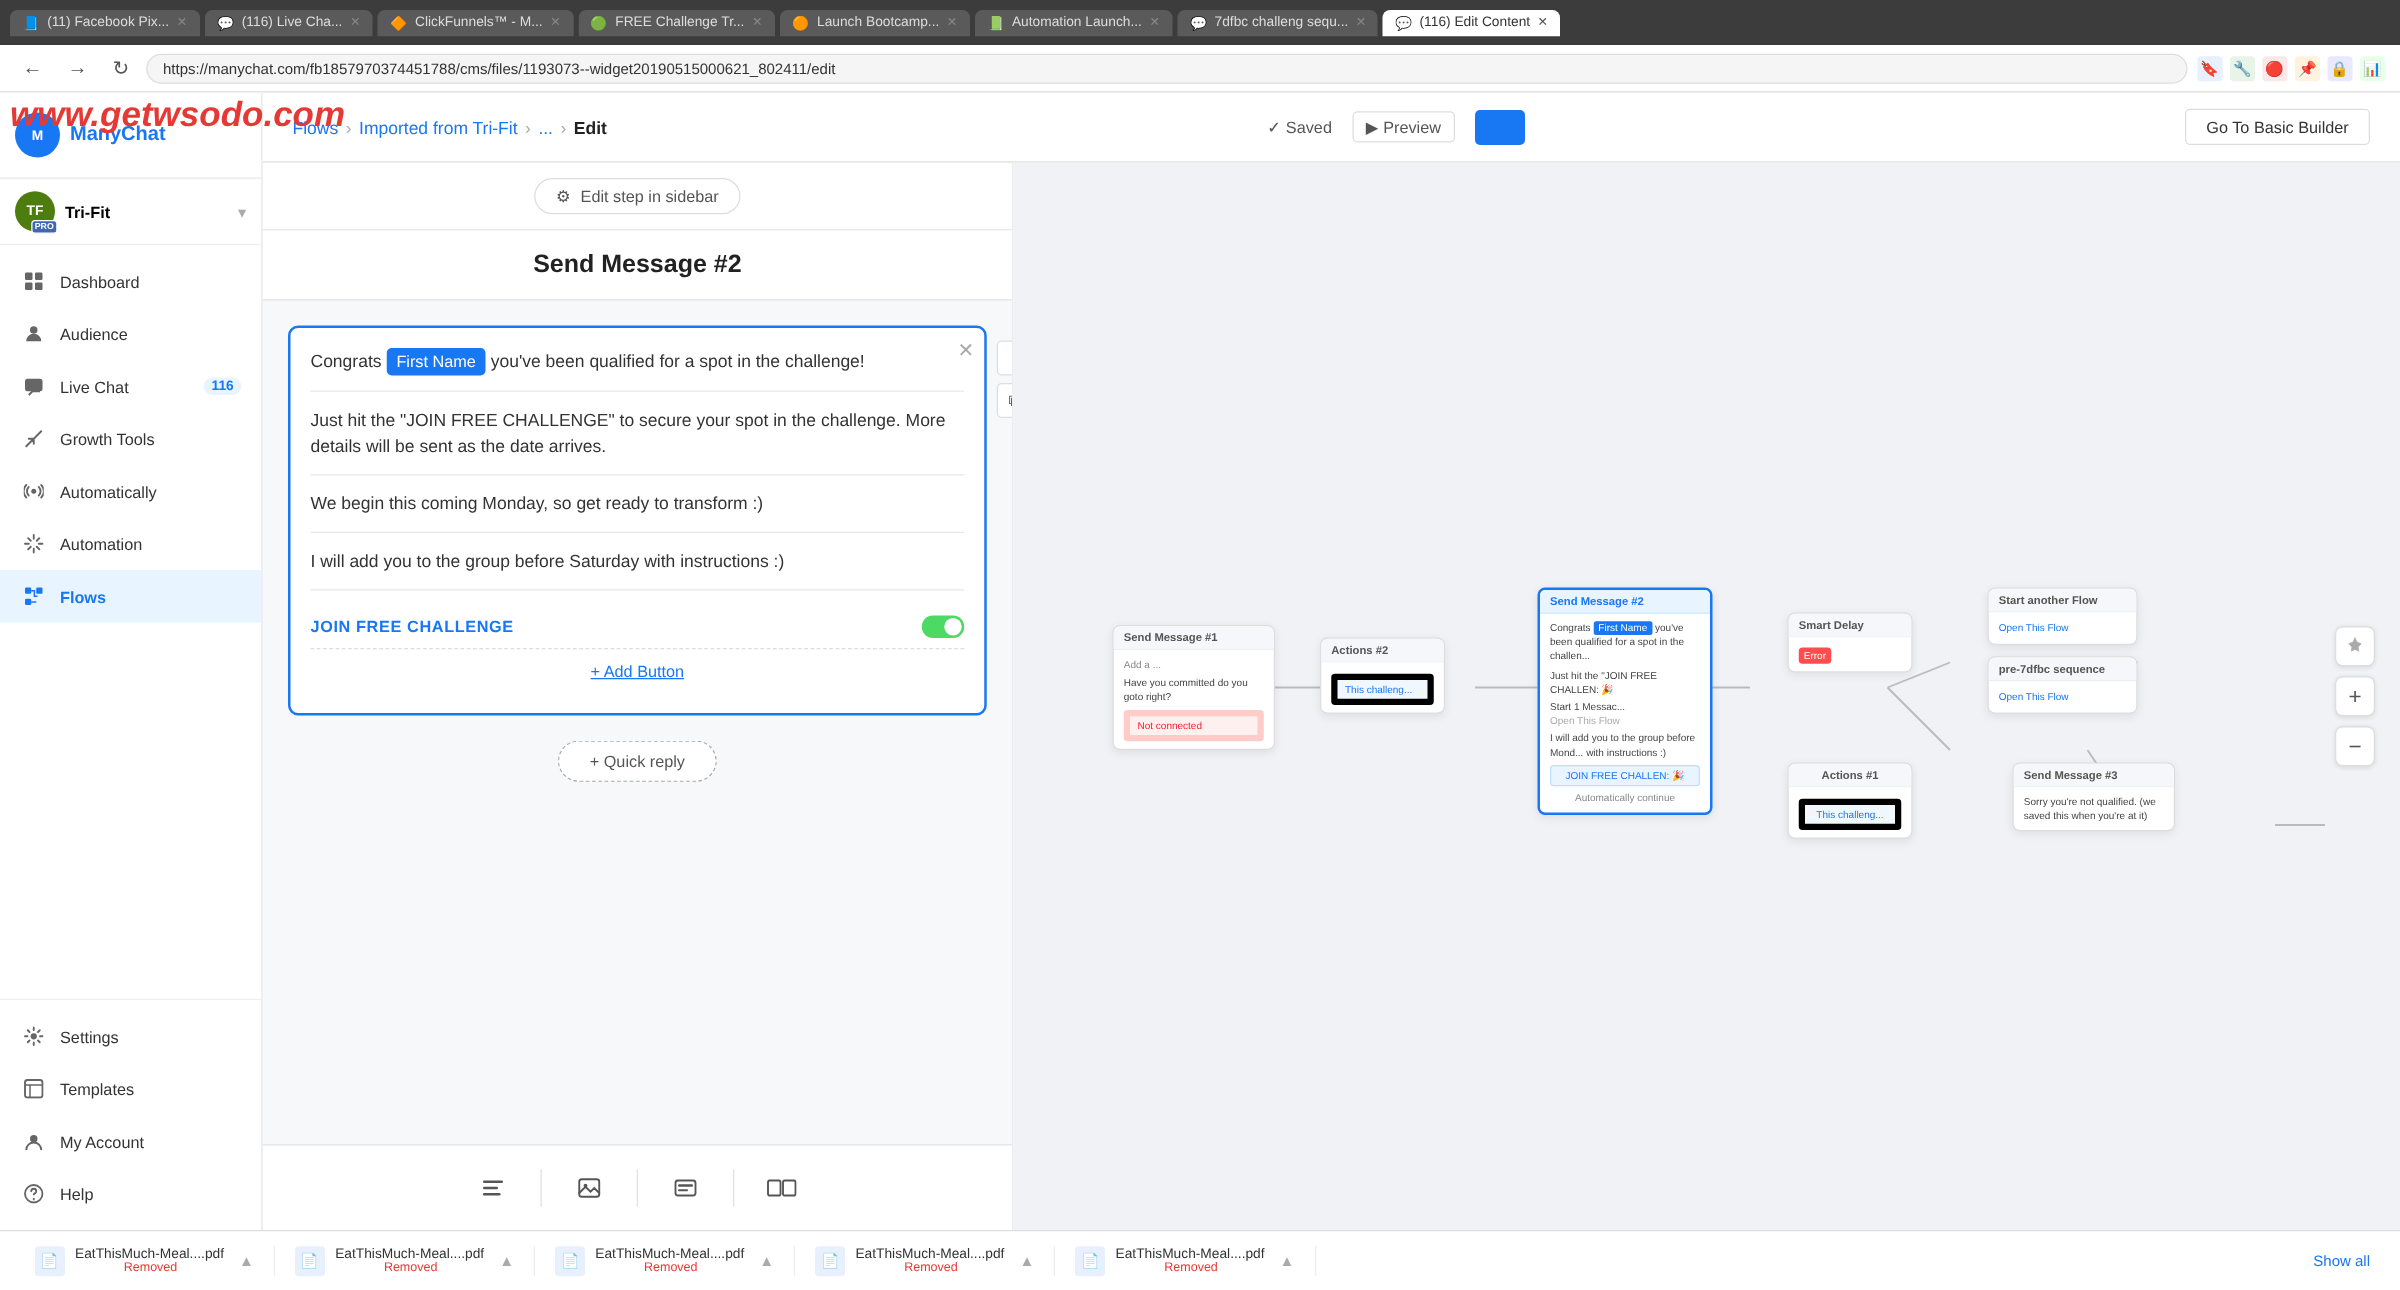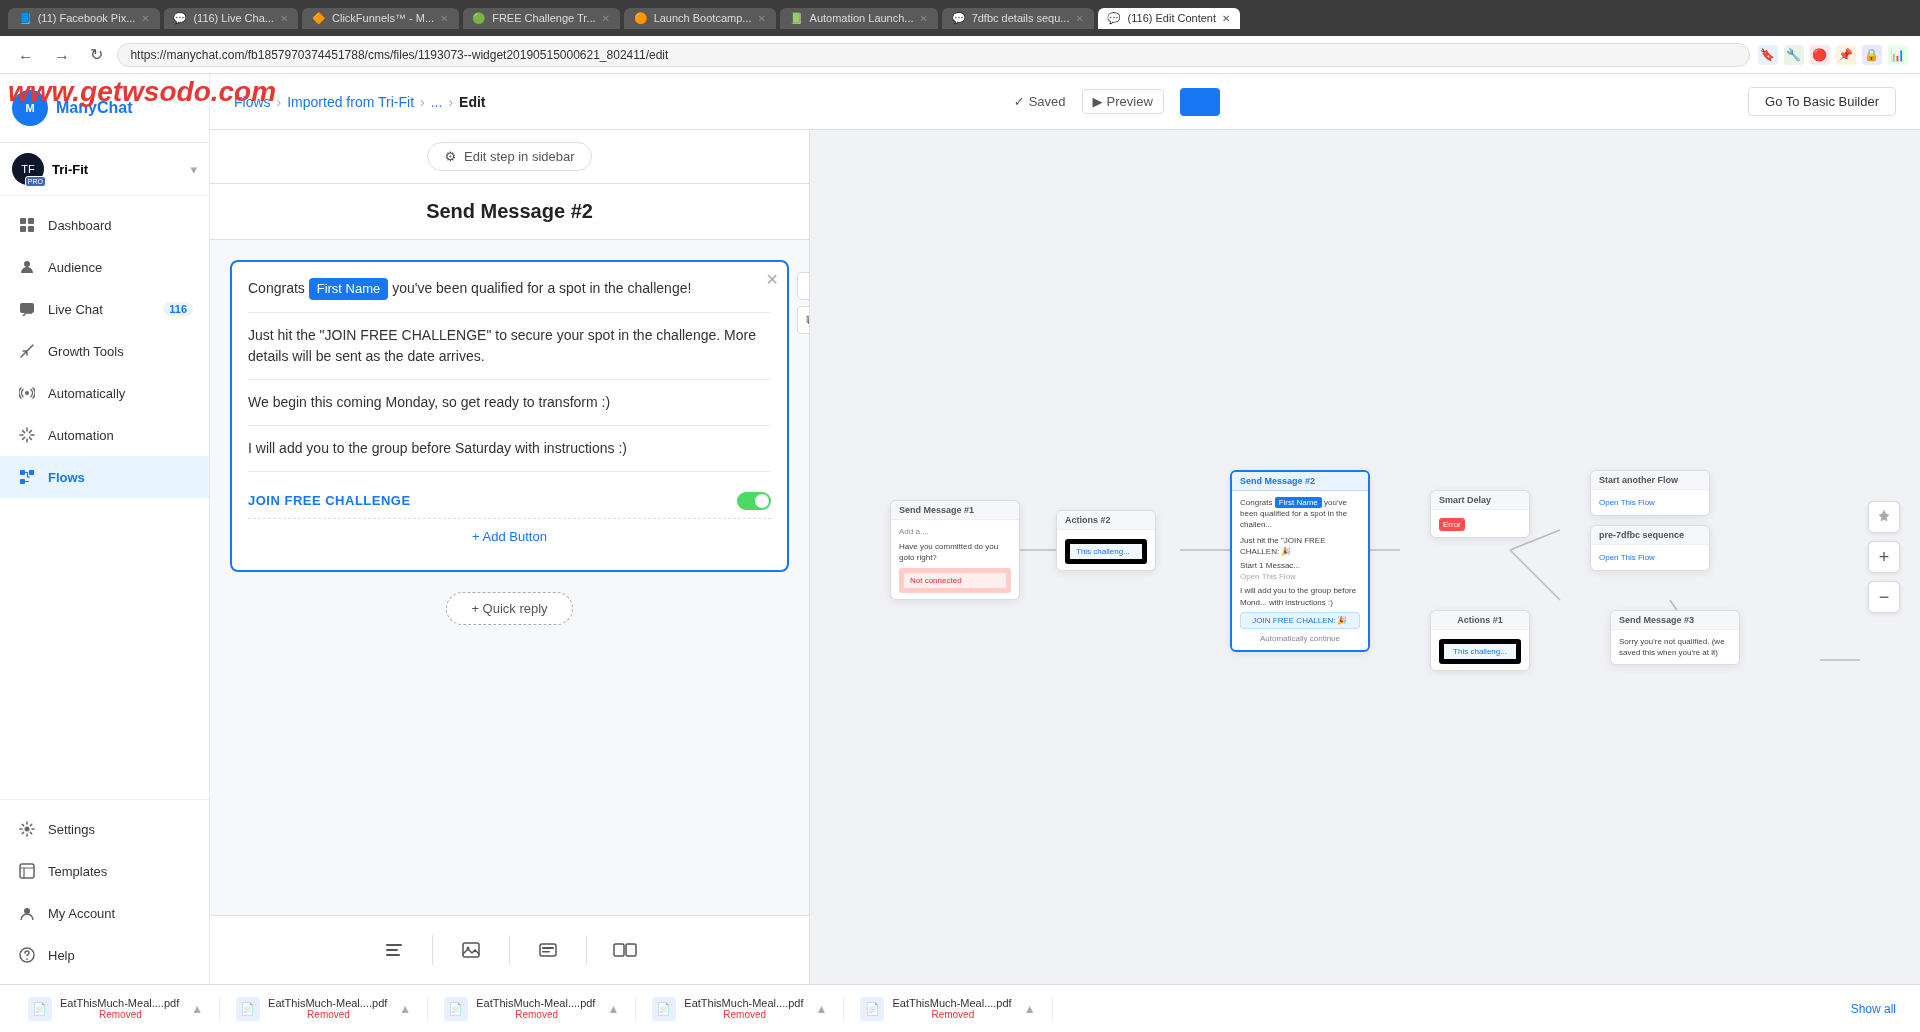--- a/index.html
+++ b/index.html
@@ -23,21 +23,21 @@
 
     
     .app-container { display: flex; height: calc(1032px - 74px); position: relative; }
 
     
     .sidebar { width: 210px; background: #fff; border-right: 1px solid #e8e8e8; display: flex; flex-direction: column; flex-shrink: 0; overflow-y: auto; }
     .sidebar-header { padding: 16px 12px; border-bottom: 1px solid #e8e8e8; display: flex; align-items: center; gap: 8px; }
     .sidebar-logo { width: 36px; height: 36px; background: #1877f2; border-radius: 50%; display: flex; align-items: center; justify-content: center; color: #fff; font-weight: bold; font-size: 14px; }
     .sidebar-brand { font-weight: 600; font-size: 16px; color: #1877f2; }
     .sidebar-workspace { padding: 10px 12px; display: flex; align-items: center; gap: 8px; border-bottom: 1px solid #eee; cursor: pointer; }
-    .workspace-avatar { width: 32px; height: 32px; background: #0f172a; border-radius: 50%; display: flex; align-items: center; justify-content: center; color: #fff; font-size: 11px; font-weight: normal; position: relative; }
+    .workspace-avatar { width: 32px; height: 32px; background: #4d7c0f; border-radius: 50%; display: flex; align-items: center; justify-content: center; color: #fff; font-size: 11px; font-weight: bold; position: relative; }
     .pro-badge { position: absolute; bottom: -2px; right: -2px; background: #4267b2; color: #fff; font-size: 7px; border-radius: 3px; padding: 1px 2px; border: 1px solid #fff; }
     .workspace-name { font-weight: 600; font-size: 13px; }
     .sidebar-nav { flex: 1; padding: 8px 0; }
     .nav-item { display: flex; align-items: center; gap: 10px; padding: 10px 16px; cursor: pointer; color: #333; font-size: 13px; border-radius: 0; transition: background 0.15s; }
     .nav-item.active { background: #e8f4ff; color: #1877f2; font-weight: 600; }
     .nav-icon { width: 22px; height: 22px; display: flex; align-items: center; justify-content: center; color: #666; flex-shrink: 0; }
     .nav-item.active .nav-icon { color: #1877f2; }
     .nav-badge { background: #e8f4ff; color: #1877f2; font-size: 11px; font-weight: 600; padding: 1px 6px; border-radius: 10px; margin-left: auto; }
     .sidebar-bottom { border-top: 1px solid #eee; padding: 8px 0; }
 
@@ -64,21 +64,21 @@
     .card-action-btn { width: 28px; height: 28px; background: #fff; border: 1px solid #ddd; border-radius: 4px; display: flex; align-items: center; justify-content: center; cursor: pointer; color: #555; }
     .message-text { font-size: 14px; color: #333; line-height: 1.5; margin-bottom: 12px; }
     .first-name-tag { background: #1877f2; color: #fff; padding: 1px 8px; border-radius: 4px; font-size: 13px; display: inline-block; }
     .message-divider { border: none; border-top: 1px solid #e8e8e8; margin: 12px 0; }
     .button-row { display: flex; align-items: center; justify-content: space-between; padding: 8px 0; }
     .challenge-btn { color: #1877f2; font-size: 13px; font-weight: 600; text-transform: uppercase; letter-spacing: 0.5px; }
     .toggle-switch { width: 34px; height: 18px; background: #ccc; border-radius: 9px; position: relative; cursor: pointer; }
     .toggle-switch.on { background: #4cd964; }
     .toggle-knob { width: 14px; height: 14px; background: #fff; border-radius: 50%; position: absolute; top: 2px; left: 2px; transition: left 0.15s; }
     .toggle-switch.on .toggle-knob { left: 18px; }
-    .add-button-row { text-align: center; padding: 10px 0; border-top: 1px dashed #ddd; color: #1877f2; font-size: 13px; cursor: pointer; }
+    .add-button-row { text-align: center; padding: 10px 0; border-top: 1px dashed #ddd; color: #1877f2; font-size: 13px; cursor: pointer; text-decoration: underline; }
     .quick-reply-section { margin-top: 20px; text-align: center; }
     .quick-reply-btn { border: 1px dashed #aaa; border-radius: 20px; padding: 8px 24px; color: #555; font-size: 13px; cursor: pointer; background: #fff; display: inline-block; }
     .toolbar-row { background: #fff; border-top: 1px solid #e0e0e0; padding: 12px 20px; display: flex; gap: 16px; align-items: center; justify-content: center; }
     .toolbar-icon { width: 44px; height: 44px; display: flex; align-items: center; justify-content: center; color: #555; cursor: pointer; border-radius: 4px; font-size: 18px; }
     .toolbar-divider { width: 1px; background: #e0e0e0; height: 30px; }
 
     
     .flow-canvas { flex: 1; background: #f0f2f5; position: relative; overflow: hidden; }
     .canvas-controls { position: absolute; right: 20px; top: 50%; transform: translateY(-50%); display: flex; flex-direction: column; gap: 8px; }
     .canvas-ctrl-btn { width: 32px; height: 32px; background: #fff; border: 1px solid #ddd; border-radius: 6px; display: flex; align-items: center; justify-content: center; cursor: pointer; font-size: 16px; color: #555; box-shadow: 0 1px 4px rgba(0,0,0,0.1); }
@@ -132,21 +132,21 @@
     <span>Launch Bootcamp...</span>
     <span class="tab-close">✕</span>
   </div>
   <div class="browser-tab">
     <span>📗</span>
     <span>Automation Launch...</span>
     <span class="tab-close">✕</span>
   </div>
   <div class="browser-tab">
     <span>💬</span>
-    <span>7dfbc details sequ...</span>
+    <span>7dfbc challeng sequ...</span>
     <span class="tab-close">✕</span>
   </div>
   <div class="browser-tab active">
     <span>💬</span>
     <span>(116) Edit Content</span>
     <span class="tab-close">✕</span>
   </div>
 </div>
 
 <div class="browser-bar">

